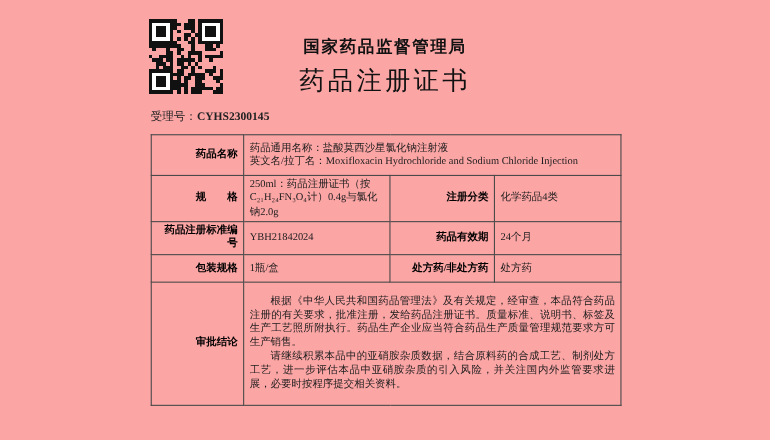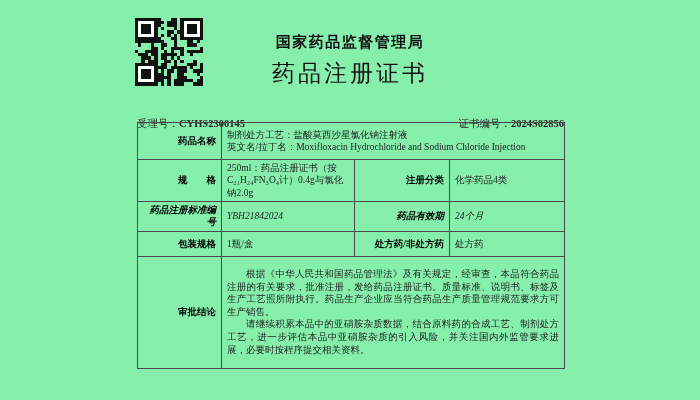--- a/index.html
+++ b/index.html
@@ -1,39 +1,39 @@
 <!DOCTYPE html>
 <html><head>
 <meta charset="utf-8">
 <style>
   html,body{margin:0;padding:0;}
   body{width:700px;height:400px;background:#ffffff;overflow:hidden;
        font-family:"Liberation Serif","DejaVu Serif",serif;color:#1c1c1c;}
-  .page{position:relative;width:700px;height:400px;background:#86efac;overflow:hidden;}
+  .page{position:relative;width:700px;height:400px;background:#fca5a5;overflow:hidden;}
   .qr{position:absolute;left:135px;top:17px;width:68px;height:69px;}
   .qr svg{width:100%;height:100%;}
   .agency{position:absolute;left:0;top:33px;width:100%;text-align:center;
           font-family:"Liberation Sans","DejaVu Sans",sans-serif;
           font-weight:bold;font-size:15px;letter-spacing:1.5px;color:#111;}
   .title{position:absolute;left:0;top:58px;width:100%;text-align:center;
          font-family:"Liberation Serif","DejaVu Serif",serif;
          font-size:23px;letter-spacing:3px;color:#111;}
-  .meta{position:absolute;left:137px;top:117px;width:427px;display:flex;
+  .meta{position:absolute;left:137px;top:99px;width:427px;display:flex;
         justify-content:space-between;font-size:10.5px;color:#222;}
   .meta b{font-weight:bold;}
   table.cert{position:absolute;left:137px;top:122px;width:427px;
              border-collapse:collapse;table-layout:fixed;}
   table.cert td{border:1px solid #4a4a4a;vertical-align:middle;
                 padding:2px 5px;font-size:9.5px;line-height:1.3;
                 overflow:hidden;}
   td.lab{font-weight:bold;text-align:right;font-size:10px;padding:2px 1px;
          color:#000;}
   .c1{width:84px;} .c2{width:133px;} .c3{width:95px;} .c4{width:115px;}
   .r1{height:37px;} .r2{height:30px;} .r3{height:22px;} .r4{height:33px;}
-  .r5{height:22px;font-style:italic;} .r6{height:25px;} .r7{height:112px;}
+  .r5{height:22px;} .r6{height:25px;} .r7{height:112px;}
   .val b{font-weight:normal;}
   .approval p{margin:0;text-indent:2em;text-align:justify;font-size:9.5px;
               line-height:1.32;font-family:Liberation Serif, serif;}
 </style>
 </head>
 <body>
 
 <div class="page">
 
   <div class="qr">
@@ -201,36 +201,35 @@
         <rect x="1" y="15" width="5" height="5" fill="#fff"></rect>
         <rect x="2" y="16" width="3" height="3"></rect>
       </svg>
   </div>
 
   <div class="agency">国家药品监督管理局</div>
   <div class="title">药品注册证书</div>
 
   <div class="meta">
     <span><span>受理号：</span><b>CYHS2300145</b></span>
-    <span><span>证书编号：</span><b>2024S02856</b></span>
   </div>
 
   <table class="cert">
     <colgroup>
         <col class="c1">
         <col class="c2">
         <col class="c3">
         <col class="c4">
       </colgroup>
 
     <tbody>
         <tr class="r1">
       <td class="lab">药品名称</td>
       <td class="val" colspan="3">
-        <div><span>制剂处方工艺：</span><b>盐酸莫西沙星氯化钠注射液</b></div>
+        <div><span>药品通用名称：</span><b>盐酸莫西沙星氯化钠注射液</b></div>
         <div><span>英文名/拉丁名：</span><b>Moxifloxacin Hydrochloride and Sodium Chloride Injection</b></div>
       </td>
     </tr>
 
 
 
     <tr class="r4">
       <td class="lab">规　　格</td>
       <td class="val">250ml：药品注册证书（按C₂₁H₂₄FN₃O₄计）0.4g与氯化钠2.0g</td>
       <td class="lab">注册分类</td>

